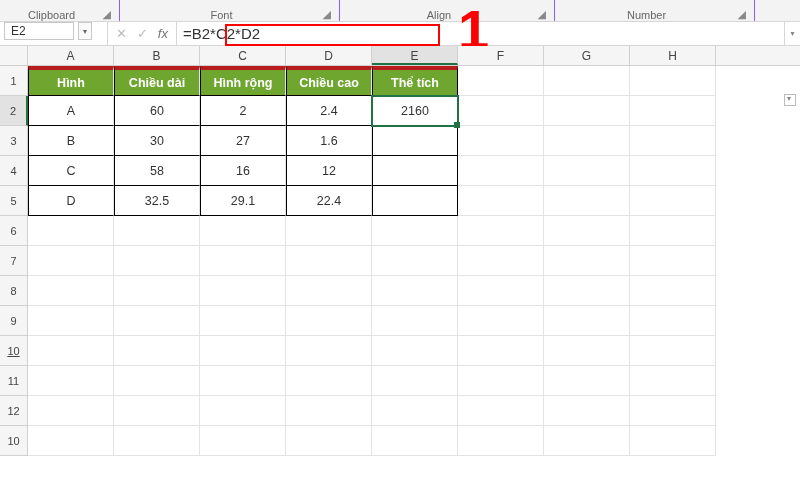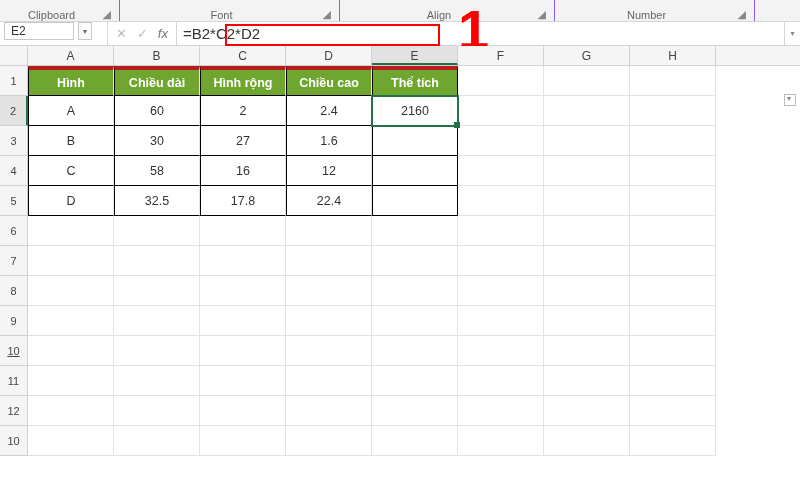--- a/index.html
+++ b/index.html
@@ -303,21 +303,21 @@
       <div class="cell tbl-border-l tbl-border-b tbl-border-r"></div>
       <div class="cell"></div>
       <div class="cell"></div>
       <div class="cell"></div>
     </div>
 
     <div class="row" style="height:30px;">
       <div class="row-h" style="line-height:30px;">5</div>
       <div class="cell tbl-border-l tbl-border-b">D</div>
       <div class="cell tbl-border-l tbl-border-b">32.5</div>
-      <div class="cell tbl-border-l tbl-border-b">17.8</div>
+      <div class="cell tbl-border-l tbl-border-b">29.1</div>
       <div class="cell tbl-border-l tbl-border-b">22.4</div>
       <div class="cell tbl-border-l tbl-border-b tbl-border-r"></div>
       <div class="cell"></div>
       <div class="cell"></div>
       <div class="cell"></div>
     </div>
 
     <div class="row" style="height:30px;">
         <div class="row-h" style="line-height:30px;">6</div>
         <div class="cell"></div>

